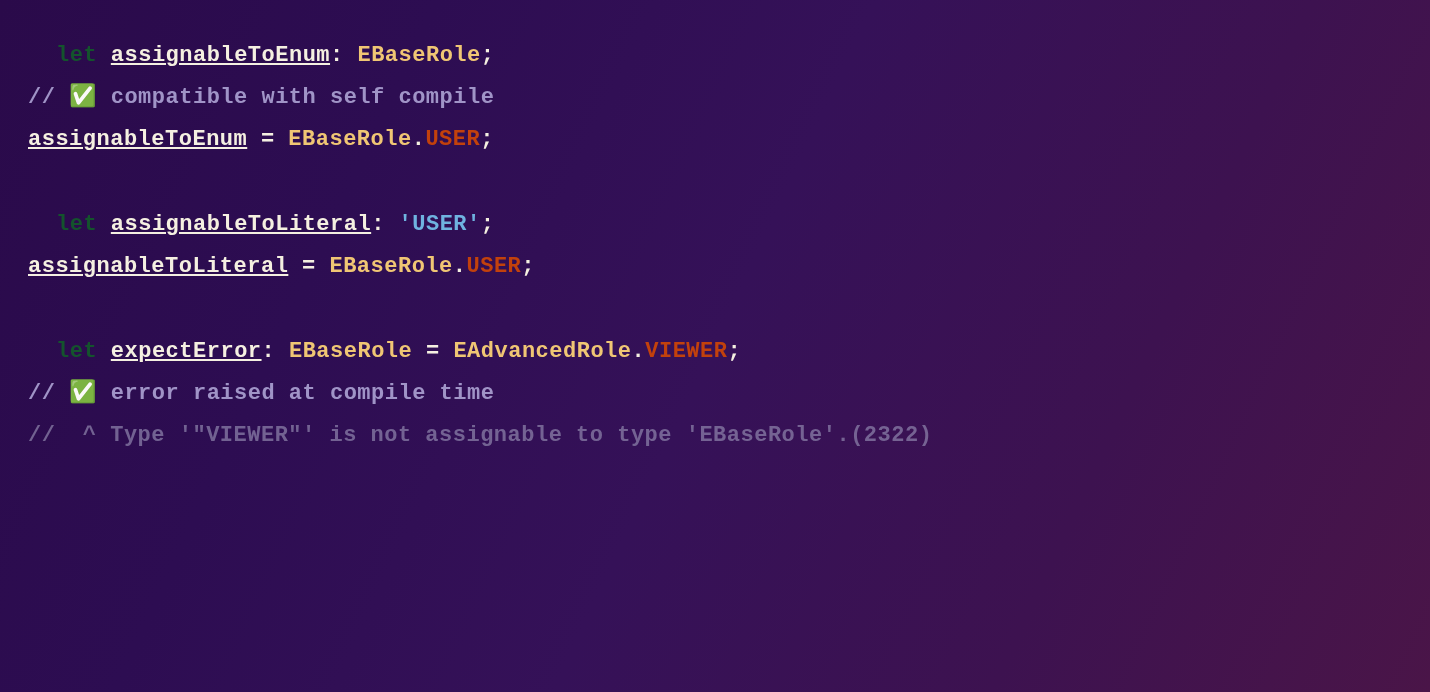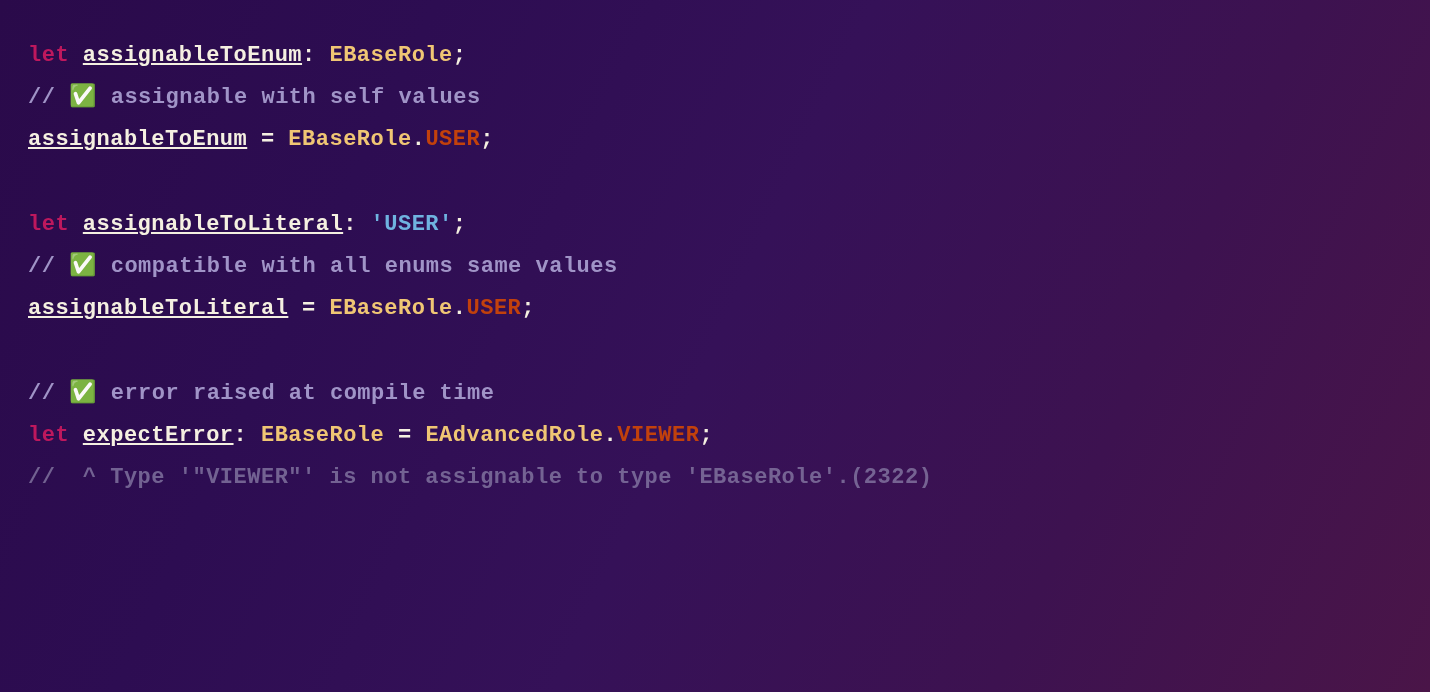--- a/index.html
+++ b/index.html
@@ -16,40 +16,39 @@
     font-weight: bold;
     padding: 35px 28px;
     overflow: hidden;
     letter-spacing: 0.5px;
   }
   .line {
     white-space: pre;
     line-height: 1.92;
     color: #e8e4d8;
   }
-  .kw { color: #be185d; }
+  .kw { color: #14532d; margin-left: 28px; }
   .ident { color: #f5f0e1; text-decoration: underline; }
   .type { color: #f0c674; }
   .member { color: #c2410c; }
   .punct { color: #f5f0e1; }
   .op { color: #f5f0e1; }
   .comment { color: #a094c7; }
   .string { color: #6fb3e0; }
   .emoji { font-weight: normal; }
   .dim { color: #8a7fa8; opacity: 0.75; }
   .blank { height: 1.92em; }
 </style>
 </head>
 <body>
 
 <div id="code-container">
     <div class="line"><span class="kw">let</span><span class="punct"> </span><span class="ident">assignableToEnum</span><span class="punct">: </span><span class="type">EBaseRole</span><span class="punct">;</span></div>
-    <div class="line"><span class="comment">// </span><span class="emoji">✅</span><span class="comment"> assignable with self values</span></div>
+    <div class="line"><span class="comment">// </span><span class="emoji">✅</span><span class="comment"> compatible with self compile</span></div>
     <div class="line"><span class="ident">assignableToEnum</span><span class="op"> = </span><span class="type">EBaseRole</span><span class="punct">.</span><span class="member">USER</span><span class="punct">;</span></div>
     <div class="blank">&nbsp;</div>
     <div class="line"><span class="kw">let</span><span class="punct"> </span><span class="ident">assignableToLiteral</span><span class="punct">: </span><span class="string">'USER'</span><span class="punct">;</span></div>
-    <div class="line"><span class="comment">// </span><span class="emoji">✅</span><span class="comment"> compatible with all enums same values</span></div>
     <div class="line"><span class="ident">assignableToLiteral</span><span class="op"> = </span><span class="type">EBaseRole</span><span class="punct">.</span><span class="member">USER</span><span class="punct">;</span></div>
     <div class="blank">&nbsp;</div>
+    <div class="line"><span class="kw">let</span><span class="punct"> </span><span class="ident">expectError</span><span class="punct">: </span><span class="type">EBaseRole</span><span class="op"> = </span><span class="type">EAdvancedRole</span><span class="punct">.</span><span class="member">VIEWER</span><span class="punct">;</span></div>
     <div class="line"><span class="comment">// </span><span class="emoji">✅</span><span class="comment"> error raised at compile time</span></div>
-    <div class="line"><span class="kw">let</span><span class="punct"> </span><span class="ident">expectError</span><span class="punct">: </span><span class="type">EBaseRole</span><span class="op"> = </span><span class="type">EAdvancedRole</span><span class="punct">.</span><span class="member">VIEWER</span><span class="punct">;</span></div>
     <div class="line"><span class="dim">//  ^ Type '"VIEWER"' is not assignable to type 'EBaseRole'.(2322)</span></div>
   </div>
 
 </body></html>

